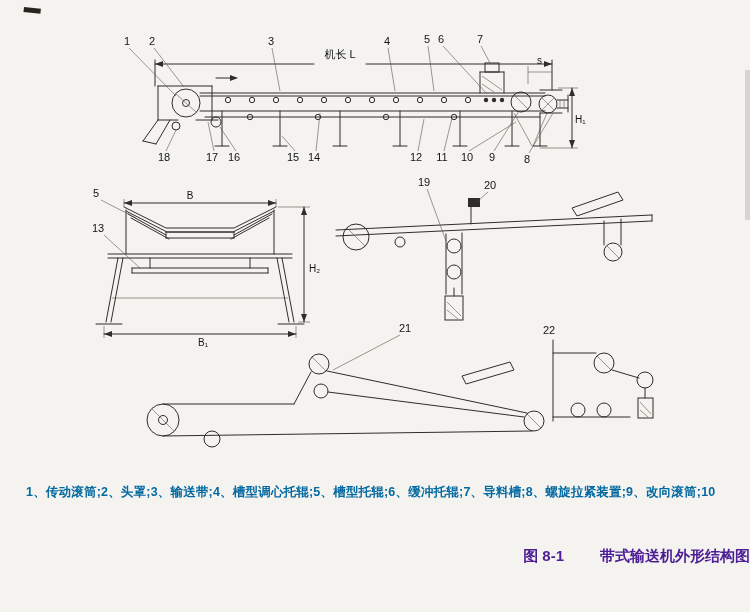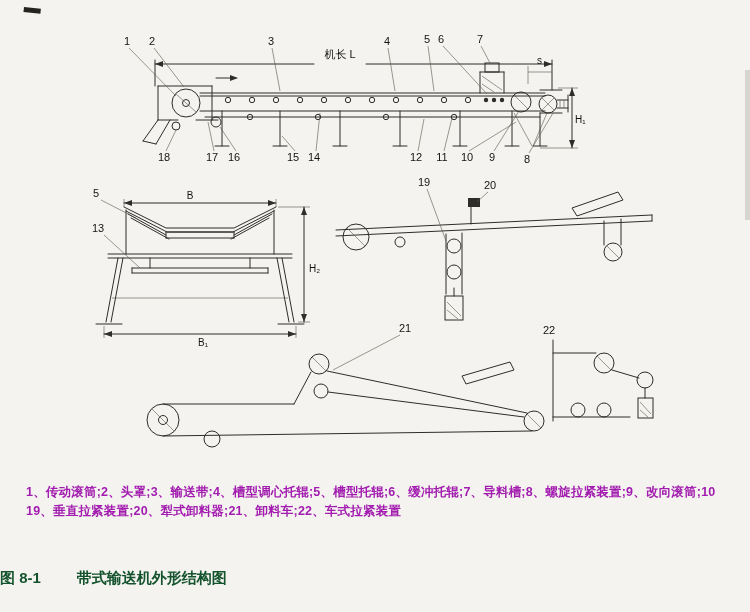--- a/index.html
+++ b/index.html
@@ -5,23 +5,23 @@
   html,body{margin:0;padding:0;background:#dddcd8;}
   .page{position:relative;width:750px;height:612px;background:#f4f3ef;overflow:hidden;
         font-family:"Liberation Sans",sans-serif;}
   svg{position:absolute;top:0;left:0;}
   .ln{stroke:#2f2d2a;stroke-width:1;fill:none;stroke-linecap:round;}
   .thin{stroke:#5a554e;stroke-width:0.6;fill:none;}
   .solid{fill:#2f2d2a;stroke:none;}
   .hollow{fill:none;stroke:#2f2d2a;stroke-width:1;}
   text.lbl{font-family:"Liberation Sans",sans-serif;font-size:11px;fill:#141414;}
   text.dim{font-family:"Liberation Sans",sans-serif;font-size:10px;fill:#141414;}
-  .legend{position:absolute;left:26px;top:483px;width:712px;color:#a21caf;
+  .legend{position:absolute;left:26px;top:483px;width:712px;color:#0369a1;
           font-size:12.5px;font-weight:700;line-height:19px;letter-spacing:.2px;white-space:nowrap;}
-  .fig-title{position:absolute;left:0;top:569px;width:100%;text-align:left;color:#14532d;
+  .fig-title{position:absolute;left:0;top:547px;width:100%;text-align:right;color:#4c1d95;
              font-size:15px;font-weight:700;}
   .fig-title .num{margin-right:36px;}
 </style>
 </head>
 <body>
 
 <div class="page">
 
 <svg width="750" height="478" viewBox="0 0 750 478">
 
@@ -280,20 +280,19 @@
       <path class="thin" d="M640,402 L651,414 M640,410 L648,417"></path>
       <path class="ln" d="M553,417 H630"></path>
       <circle class="hollow" cx="578" cy="410" r="7"></circle>
       <circle class="hollow" cx="604" cy="410" r="7"></circle>
     </g>
   </g>
 </svg>
 
   <div class="legend">
     <div>1、传动滚筒;2、头罩;3、输送带;4、槽型调心托辊;5、槽型托辊;6、缓冲托辊;7、导料槽;8、螺旋拉紧装置;9、改向滚筒;10</div>
-    <div>19、垂直拉紧装置;20、犁式卸料器;21、卸料车;22、车式拉紧装置</div>
   </div>
 
   <div class="fig-title">
     <span class="num">图 8-1</span><span>带式输送机外形结构图</span>
   </div>
 
 </div>
 
 </body></html>

